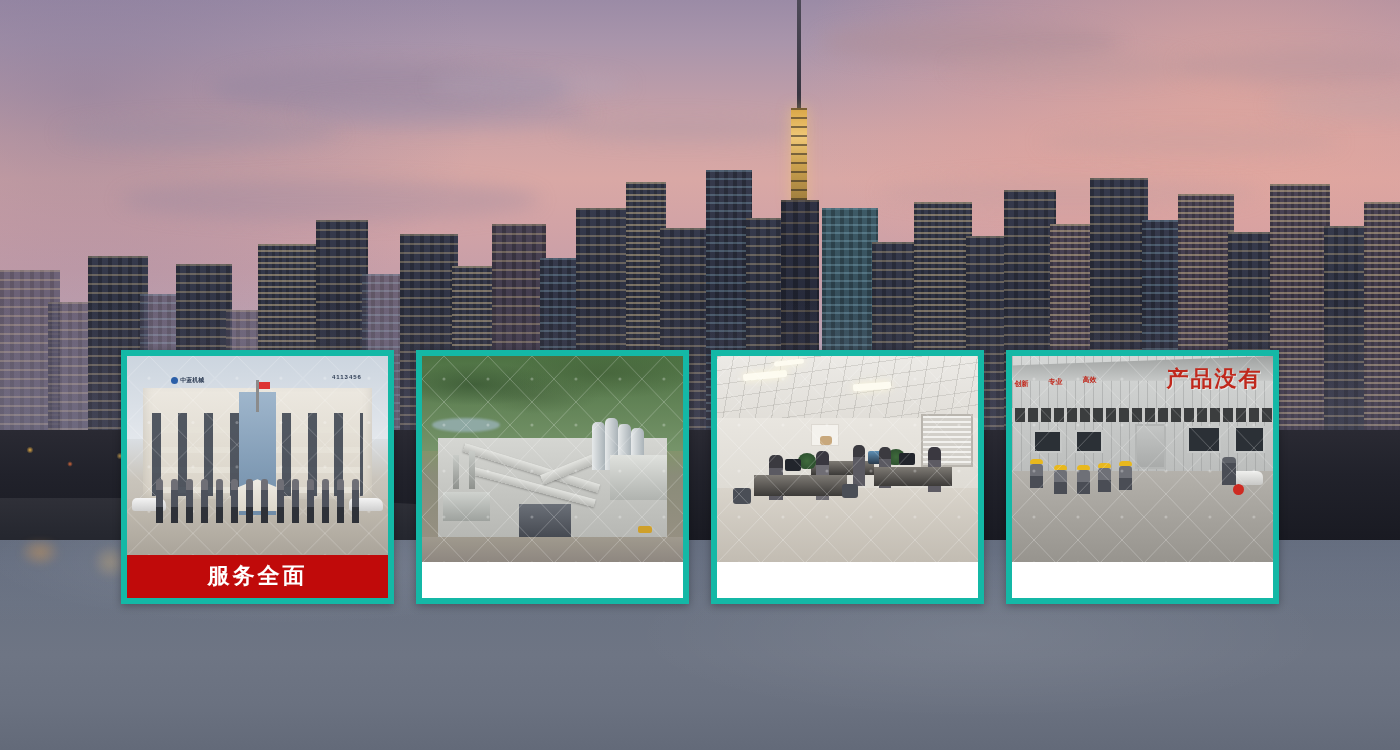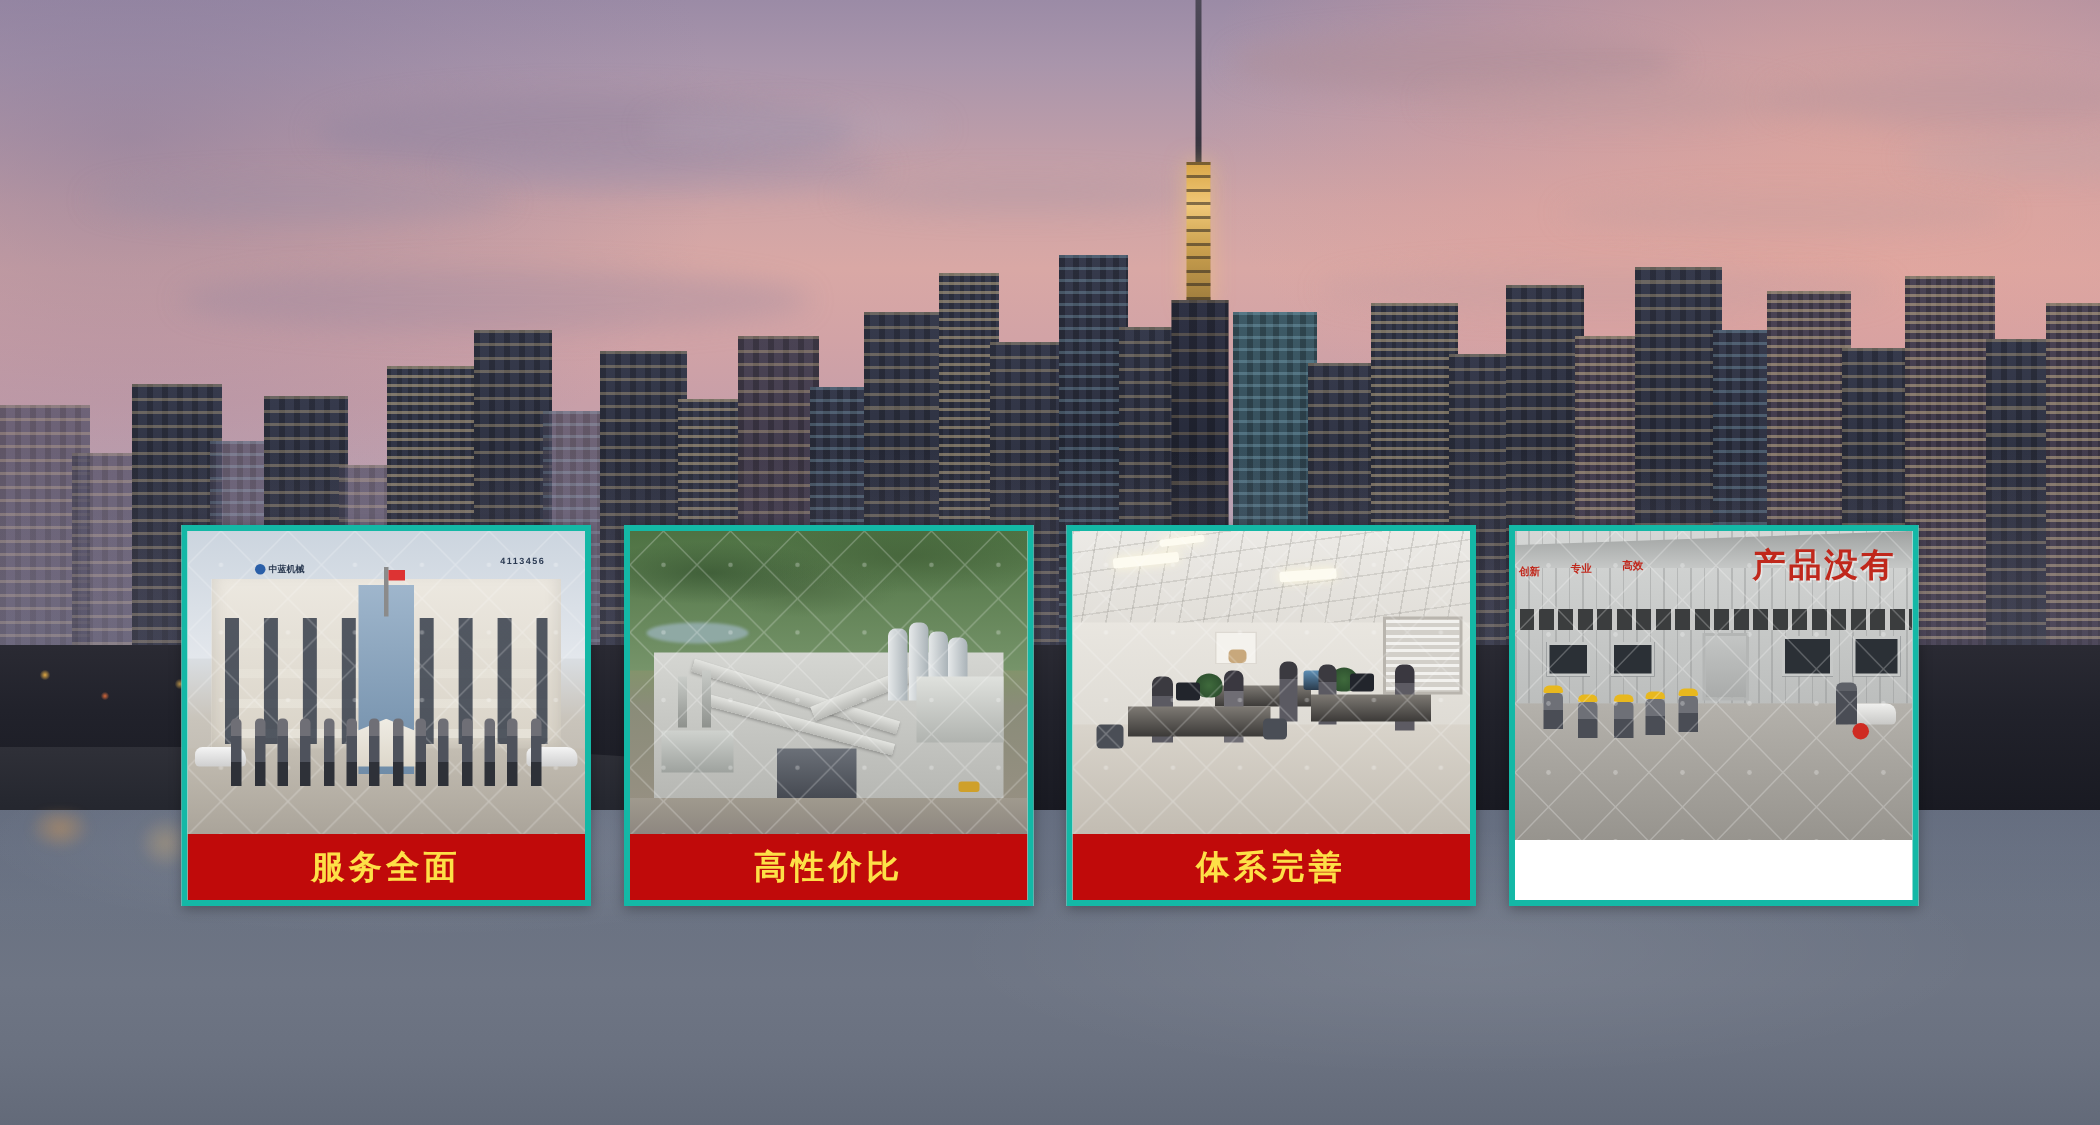--- a/index.html
+++ b/index.html
@@ -203,34 +203,34 @@
 
   
   .cards {
     position:absolute; left:121px; top:350px;
     width:1158px; height:254px;
     display:flex; gap:22px;
   }
   .card {
     width:273px; height:254px;
     background:#ffffff;
-    border:4px solid #14b8a6;
+    border:6px solid #14b8a6;
     box-shadow:0 2px 8px rgba(0,0,0,.3);
     display:flex; flex-direction:column;
     overflow:hidden;
   }
   .card-photo {
     position:relative;
     width:100%; height:206px;
     overflow:hidden;
   }
   .card-caption {
     height:45px;
     background:#c00a0a;
-    color:#fde047;
+    color:#ffffff;
     display:flex; align-items:center; justify-content:center;
     font-size:22px; font-weight:bold; letter-spacing:3px;
   }
   
   .wm {
     position:absolute; inset:0; pointer-events:none; opacity:.5;
   }
   .wm svg { width:100%; height:100%; display:block; }
 
   
@@ -625,21 +625,20 @@
         <div class="stack2"></div>
         <div class="dig"></div>
         <div class="dig2"></div>
         <div class="road"></div>
         <div class="wm">
           <svg viewBox="0 0 273 206" preserveAspectRatio="none">
             <rect width="273" height="206" fill="url(#lat1)"></rect>
           </svg>
         </div>
       </div>
-      <div class="card-caption">高性价比</div>
     </div>
 
     <div class="card">
       <div class="card-photo p3">
         <div class="ceil"></div>
         <div class="lamp lm1"></div>
         <div class="lamp lm2"></div>
         <div class="lamp lm3"></div>
         <div class="wall"></div>
         <div class="poster"></div>
@@ -659,21 +658,20 @@
         <div class="mon m1"></div>
         <div class="desk d1"></div>
         <div class="chair c1"></div>
         <div class="chair c2"></div>
         <div class="wm">
           <svg viewBox="0 0 273 206" preserveAspectRatio="none">
             <rect width="273" height="206" fill="url(#lat1)"></rect>
           </svg>
         </div>
       </div>
-      <div class="card-caption">体系完善</div>
     </div>
 
     <div class="card">
       <div class="card-photo p4">
         <div class="fac"></div>
         <div class="roofline"></div>
         <div class="bigtext">产品没有</div>
         <div class="smtext st1">创新</div>
         <div class="smtext st2">专业</div>
         <div class="smtext st3">高效</div>

